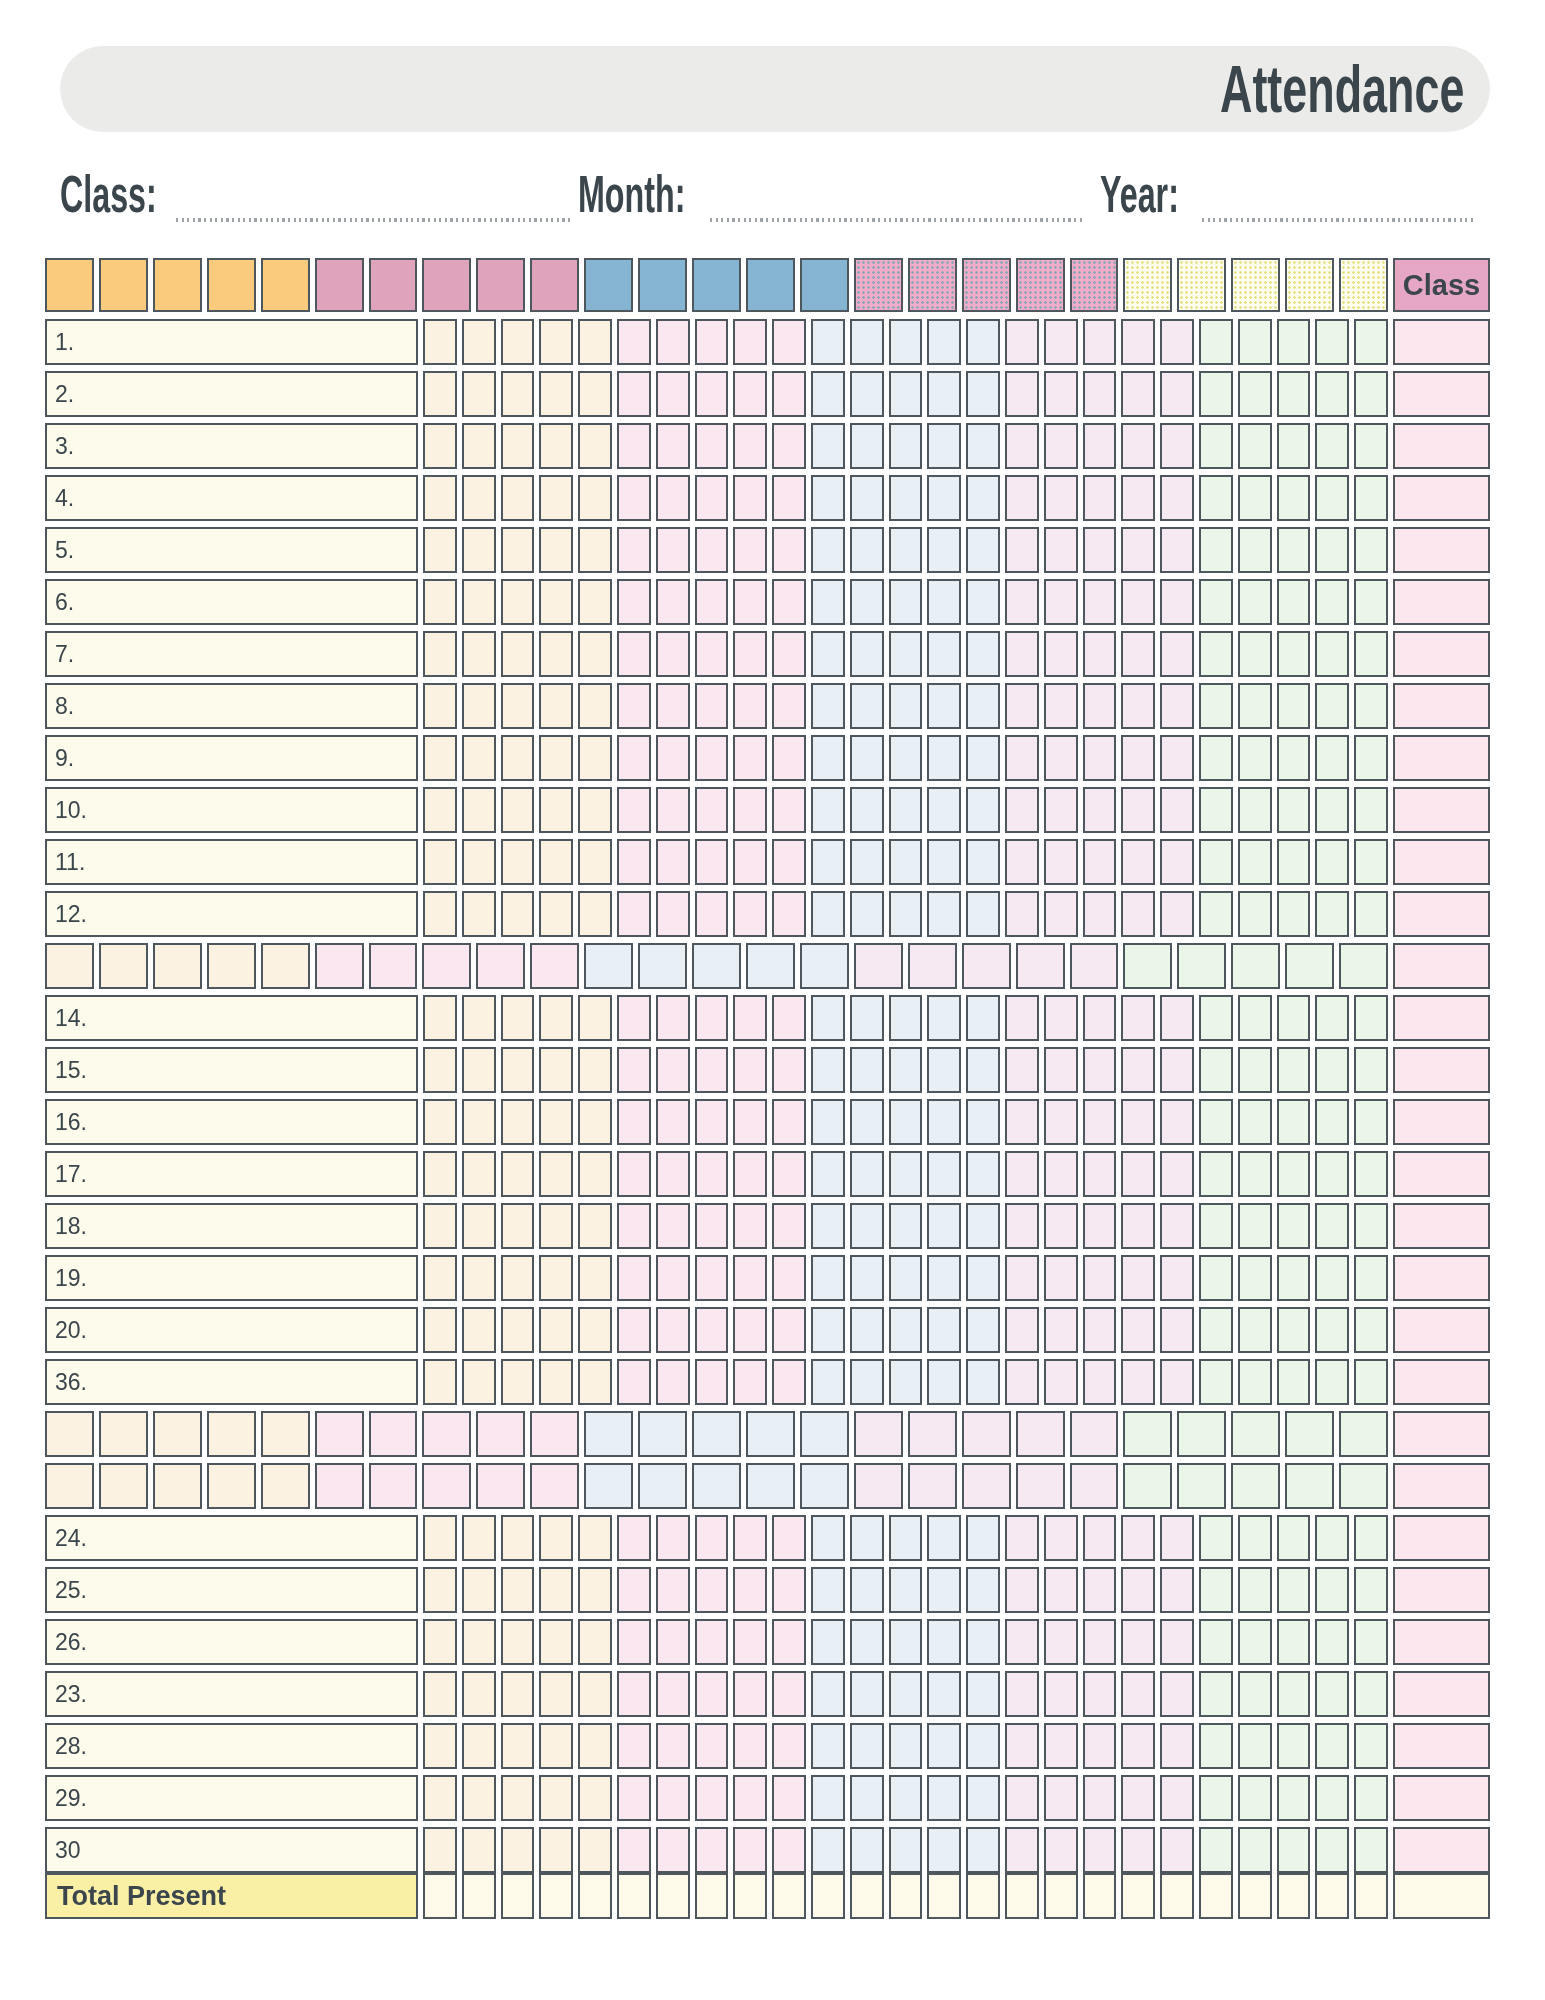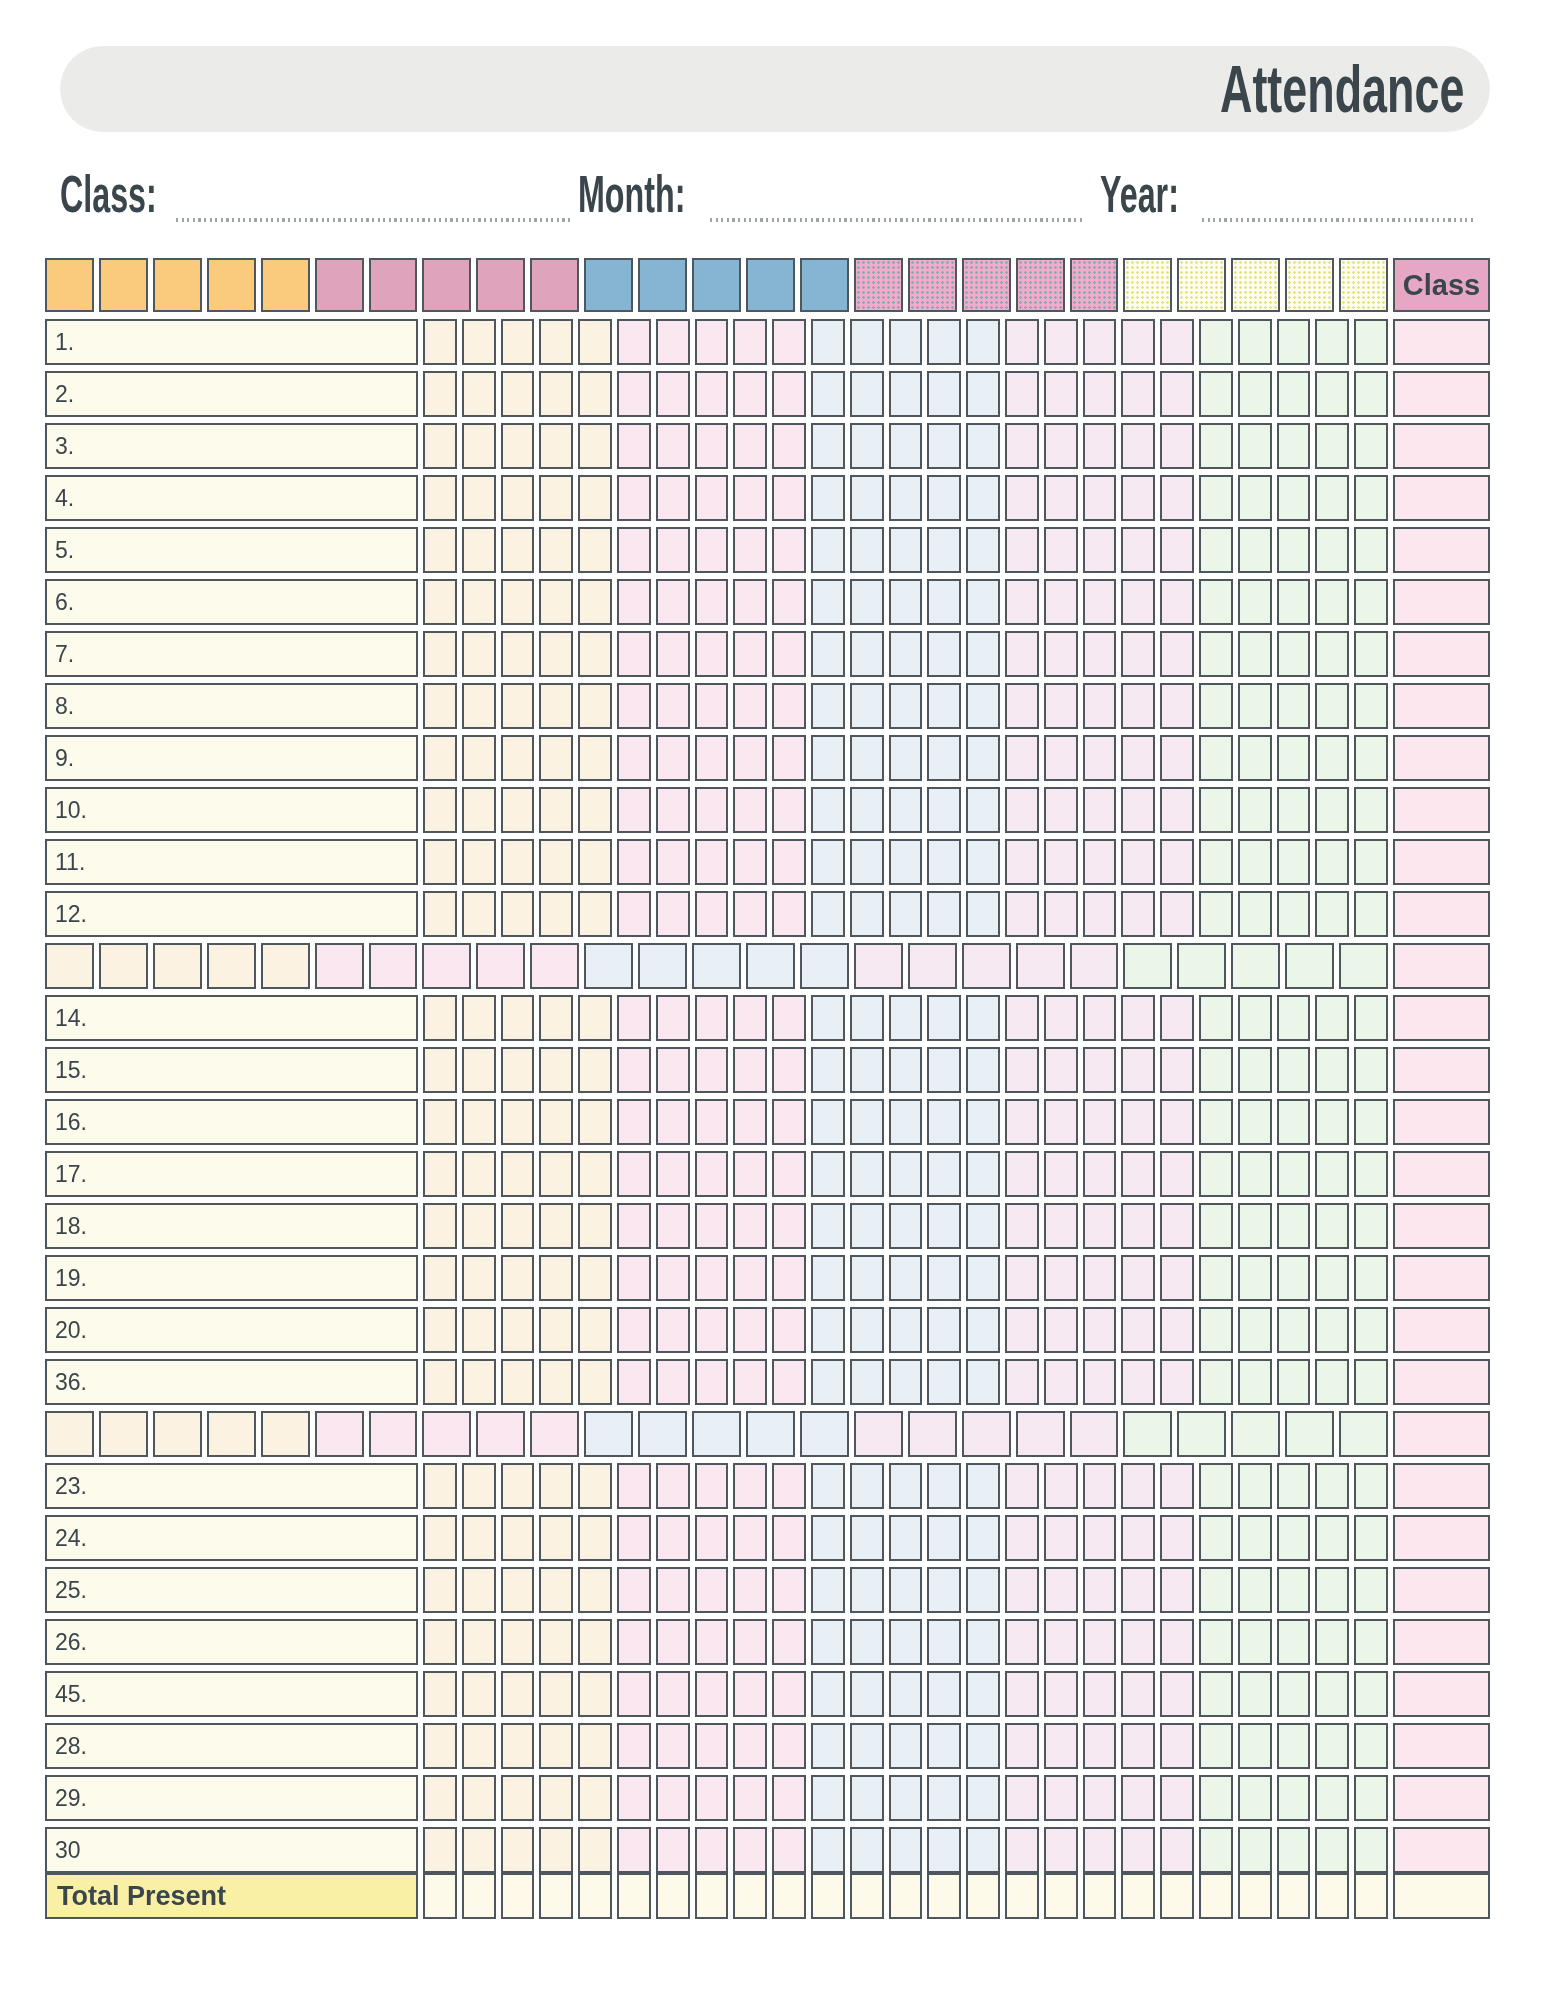--- a/index.html
+++ b/index.html
@@ -848,154 +848,151 @@
             <div class="cell day" style="background-color: rgb(246, 233, 242);"></div>
             <div class="cell day" style="background-color: rgb(233, 246, 232);"></div>
             <div class="cell day" style="background-color: rgb(233, 246, 232);"></div>
             <div class="cell day" style="background-color: rgb(233, 246, 232);"></div>
             <div class="cell day" style="background-color: rgb(233, 246, 232);"></div>
             <div class="cell day" style="background-color: rgb(233, 246, 232);"></div>
           </div>
           <div class="cell total-col total-body"></div>
         </div>
         <div class="brow">
+          <div class="day-wrap">
+            <div class="cell day" style="background-color: rgb(252, 242, 225);"></div>
+            <div class="cell day" style="background-color: rgb(252, 242, 225);"></div>
+            <div class="cell day" style="background-color: rgb(252, 242, 225);"></div>
+            <div class="cell day" style="background-color: rgb(252, 242, 225);"></div>
+            <div class="cell day" style="background-color: rgb(252, 242, 225);"></div>
+            <div class="cell day" style="background-color: rgb(250, 231, 240);"></div>
+            <div class="cell day" style="background-color: rgb(250, 231, 240);"></div>
+            <div class="cell day" style="background-color: rgb(250, 231, 240);"></div>
+            <div class="cell day" style="background-color: rgb(250, 231, 240);"></div>
+            <div class="cell day" style="background-color: rgb(250, 231, 240);"></div>
+            <div class="cell day" style="background-color: rgb(233, 240, 245);"></div>
+            <div class="cell day" style="background-color: rgb(233, 240, 245);"></div>
+            <div class="cell day" style="background-color: rgb(233, 240, 245);"></div>
+            <div class="cell day" style="background-color: rgb(233, 240, 245);"></div>
+            <div class="cell day" style="background-color: rgb(233, 240, 245);"></div>
+            <div class="cell day" style="background-color: rgb(246, 233, 242);"></div>
+            <div class="cell day" style="background-color: rgb(246, 233, 242);"></div>
+            <div class="cell day" style="background-color: rgb(246, 233, 242);"></div>
+            <div class="cell day" style="background-color: rgb(246, 233, 242);"></div>
+            <div class="cell day" style="background-color: rgb(246, 233, 242);"></div>
+            <div class="cell day" style="background-color: rgb(233, 246, 232);"></div>
+            <div class="cell day" style="background-color: rgb(233, 246, 232);"></div>
+            <div class="cell day" style="background-color: rgb(233, 246, 232);"></div>
+            <div class="cell day" style="background-color: rgb(233, 246, 232);"></div>
+            <div class="cell day" style="background-color: rgb(233, 246, 232);"></div>
+          </div>
+          <div class="cell total-col total-body"></div>
+        </div>
+        <div class="brow">
+          <div class="cell name-col name-body">
+            <span>24.</span>
+          </div>
+          <div class="day-wrap">
+            <div class="cell day" style="background-color: rgb(252, 242, 225);"></div>
+            <div class="cell day" style="background-color: rgb(252, 242, 225);"></div>
+            <div class="cell day" style="background-color: rgb(252, 242, 225);"></div>
+            <div class="cell day" style="background-color: rgb(252, 242, 225);"></div>
+            <div class="cell day" style="background-color: rgb(252, 242, 225);"></div>
+            <div class="cell day" style="background-color: rgb(250, 231, 240);"></div>
+            <div class="cell day" style="background-color: rgb(250, 231, 240);"></div>
+            <div class="cell day" style="background-color: rgb(250, 231, 240);"></div>
+            <div class="cell day" style="background-color: rgb(250, 231, 240);"></div>
+            <div class="cell day" style="background-color: rgb(250, 231, 240);"></div>
+            <div class="cell day" style="background-color: rgb(233, 240, 245);"></div>
+            <div class="cell day" style="background-color: rgb(233, 240, 245);"></div>
+            <div class="cell day" style="background-color: rgb(233, 240, 245);"></div>
+            <div class="cell day" style="background-color: rgb(233, 240, 245);"></div>
+            <div class="cell day" style="background-color: rgb(233, 240, 245);"></div>
+            <div class="cell day" style="background-color: rgb(246, 233, 242);"></div>
+            <div class="cell day" style="background-color: rgb(246, 233, 242);"></div>
+            <div class="cell day" style="background-color: rgb(246, 233, 242);"></div>
+            <div class="cell day" style="background-color: rgb(246, 233, 242);"></div>
+            <div class="cell day" style="background-color: rgb(246, 233, 242);"></div>
+            <div class="cell day" style="background-color: rgb(233, 246, 232);"></div>
+            <div class="cell day" style="background-color: rgb(233, 246, 232);"></div>
+            <div class="cell day" style="background-color: rgb(233, 246, 232);"></div>
+            <div class="cell day" style="background-color: rgb(233, 246, 232);"></div>
+            <div class="cell day" style="background-color: rgb(233, 246, 232);"></div>
+          </div>
+          <div class="cell total-col total-body"></div>
+        </div>
+        <div class="brow">
+          <div class="cell name-col name-body">
+            <span>25.</span>
+          </div>
+          <div class="day-wrap">
+            <div class="cell day" style="background-color: rgb(252, 242, 225);"></div>
+            <div class="cell day" style="background-color: rgb(252, 242, 225);"></div>
+            <div class="cell day" style="background-color: rgb(252, 242, 225);"></div>
+            <div class="cell day" style="background-color: rgb(252, 242, 225);"></div>
+            <div class="cell day" style="background-color: rgb(252, 242, 225);"></div>
+            <div class="cell day" style="background-color: rgb(250, 231, 240);"></div>
+            <div class="cell day" style="background-color: rgb(250, 231, 240);"></div>
+            <div class="cell day" style="background-color: rgb(250, 231, 240);"></div>
+            <div class="cell day" style="background-color: rgb(250, 231, 240);"></div>
+            <div class="cell day" style="background-color: rgb(250, 231, 240);"></div>
+            <div class="cell day" style="background-color: rgb(233, 240, 245);"></div>
+            <div class="cell day" style="background-color: rgb(233, 240, 245);"></div>
+            <div class="cell day" style="background-color: rgb(233, 240, 245);"></div>
+            <div class="cell day" style="background-color: rgb(233, 240, 245);"></div>
+            <div class="cell day" style="background-color: rgb(233, 240, 245);"></div>
+            <div class="cell day" style="background-color: rgb(246, 233, 242);"></div>
+            <div class="cell day" style="background-color: rgb(246, 233, 242);"></div>
+            <div class="cell day" style="background-color: rgb(246, 233, 242);"></div>
+            <div class="cell day" style="background-color: rgb(246, 233, 242);"></div>
+            <div class="cell day" style="background-color: rgb(246, 233, 242);"></div>
+            <div class="cell day" style="background-color: rgb(233, 246, 232);"></div>
+            <div class="cell day" style="background-color: rgb(233, 246, 232);"></div>
+            <div class="cell day" style="background-color: rgb(233, 246, 232);"></div>
+            <div class="cell day" style="background-color: rgb(233, 246, 232);"></div>
+            <div class="cell day" style="background-color: rgb(233, 246, 232);"></div>
+          </div>
+          <div class="cell total-col total-body"></div>
+        </div>
+        <div class="brow">
+          <div class="cell name-col name-body">
+            <span>26.</span>
+          </div>
+          <div class="day-wrap">
+            <div class="cell day" style="background-color: rgb(252, 242, 225);"></div>
+            <div class="cell day" style="background-color: rgb(252, 242, 225);"></div>
+            <div class="cell day" style="background-color: rgb(252, 242, 225);"></div>
+            <div class="cell day" style="background-color: rgb(252, 242, 225);"></div>
+            <div class="cell day" style="background-color: rgb(252, 242, 225);"></div>
+            <div class="cell day" style="background-color: rgb(250, 231, 240);"></div>
+            <div class="cell day" style="background-color: rgb(250, 231, 240);"></div>
+            <div class="cell day" style="background-color: rgb(250, 231, 240);"></div>
+            <div class="cell day" style="background-color: rgb(250, 231, 240);"></div>
+            <div class="cell day" style="background-color: rgb(250, 231, 240);"></div>
+            <div class="cell day" style="background-color: rgb(233, 240, 245);"></div>
+            <div class="cell day" style="background-color: rgb(233, 240, 245);"></div>
+            <div class="cell day" style="background-color: rgb(233, 240, 245);"></div>
+            <div class="cell day" style="background-color: rgb(233, 240, 245);"></div>
+            <div class="cell day" style="background-color: rgb(233, 240, 245);"></div>
+            <div class="cell day" style="background-color: rgb(246, 233, 242);"></div>
+            <div class="cell day" style="background-color: rgb(246, 233, 242);"></div>
+            <div class="cell day" style="background-color: rgb(246, 233, 242);"></div>
+            <div class="cell day" style="background-color: rgb(246, 233, 242);"></div>
+            <div class="cell day" style="background-color: rgb(246, 233, 242);"></div>
+            <div class="cell day" style="background-color: rgb(233, 246, 232);"></div>
+            <div class="cell day" style="background-color: rgb(233, 246, 232);"></div>
+            <div class="cell day" style="background-color: rgb(233, 246, 232);"></div>
+            <div class="cell day" style="background-color: rgb(233, 246, 232);"></div>
+            <div class="cell day" style="background-color: rgb(233, 246, 232);"></div>
+          </div>
+          <div class="cell total-col total-body"></div>
+        </div>
+        <div class="brow">
           <div class="cell name-col name-body">
             <span>23.</span>
-          </div>
-          <div class="day-wrap">
-            <div class="cell day" style="background-color: rgb(252, 242, 225);"></div>
-            <div class="cell day" style="background-color: rgb(252, 242, 225);"></div>
-            <div class="cell day" style="background-color: rgb(252, 242, 225);"></div>
-            <div class="cell day" style="background-color: rgb(252, 242, 225);"></div>
-            <div class="cell day" style="background-color: rgb(252, 242, 225);"></div>
-            <div class="cell day" style="background-color: rgb(250, 231, 240);"></div>
-            <div class="cell day" style="background-color: rgb(250, 231, 240);"></div>
-            <div class="cell day" style="background-color: rgb(250, 231, 240);"></div>
-            <div class="cell day" style="background-color: rgb(250, 231, 240);"></div>
-            <div class="cell day" style="background-color: rgb(250, 231, 240);"></div>
-            <div class="cell day" style="background-color: rgb(233, 240, 245);"></div>
-            <div class="cell day" style="background-color: rgb(233, 240, 245);"></div>
-            <div class="cell day" style="background-color: rgb(233, 240, 245);"></div>
-            <div class="cell day" style="background-color: rgb(233, 240, 245);"></div>
-            <div class="cell day" style="background-color: rgb(233, 240, 245);"></div>
-            <div class="cell day" style="background-color: rgb(246, 233, 242);"></div>
-            <div class="cell day" style="background-color: rgb(246, 233, 242);"></div>
-            <div class="cell day" style="background-color: rgb(246, 233, 242);"></div>
-            <div class="cell day" style="background-color: rgb(246, 233, 242);"></div>
-            <div class="cell day" style="background-color: rgb(246, 233, 242);"></div>
-            <div class="cell day" style="background-color: rgb(233, 246, 232);"></div>
-            <div class="cell day" style="background-color: rgb(233, 246, 232);"></div>
-            <div class="cell day" style="background-color: rgb(233, 246, 232);"></div>
-            <div class="cell day" style="background-color: rgb(233, 246, 232);"></div>
-            <div class="cell day" style="background-color: rgb(233, 246, 232);"></div>
-          </div>
-          <div class="cell total-col total-body"></div>
-        </div>
-        <div class="brow">
-          <div class="cell name-col name-body">
-            <span>24.</span>
-          </div>
-          <div class="day-wrap">
-            <div class="cell day" style="background-color: rgb(252, 242, 225);"></div>
-            <div class="cell day" style="background-color: rgb(252, 242, 225);"></div>
-            <div class="cell day" style="background-color: rgb(252, 242, 225);"></div>
-            <div class="cell day" style="background-color: rgb(252, 242, 225);"></div>
-            <div class="cell day" style="background-color: rgb(252, 242, 225);"></div>
-            <div class="cell day" style="background-color: rgb(250, 231, 240);"></div>
-            <div class="cell day" style="background-color: rgb(250, 231, 240);"></div>
-            <div class="cell day" style="background-color: rgb(250, 231, 240);"></div>
-            <div class="cell day" style="background-color: rgb(250, 231, 240);"></div>
-            <div class="cell day" style="background-color: rgb(250, 231, 240);"></div>
-            <div class="cell day" style="background-color: rgb(233, 240, 245);"></div>
-            <div class="cell day" style="background-color: rgb(233, 240, 245);"></div>
-            <div class="cell day" style="background-color: rgb(233, 240, 245);"></div>
-            <div class="cell day" style="background-color: rgb(233, 240, 245);"></div>
-            <div class="cell day" style="background-color: rgb(233, 240, 245);"></div>
-            <div class="cell day" style="background-color: rgb(246, 233, 242);"></div>
-            <div class="cell day" style="background-color: rgb(246, 233, 242);"></div>
-            <div class="cell day" style="background-color: rgb(246, 233, 242);"></div>
-            <div class="cell day" style="background-color: rgb(246, 233, 242);"></div>
-            <div class="cell day" style="background-color: rgb(246, 233, 242);"></div>
-            <div class="cell day" style="background-color: rgb(233, 246, 232);"></div>
-            <div class="cell day" style="background-color: rgb(233, 246, 232);"></div>
-            <div class="cell day" style="background-color: rgb(233, 246, 232);"></div>
-            <div class="cell day" style="background-color: rgb(233, 246, 232);"></div>
-            <div class="cell day" style="background-color: rgb(233, 246, 232);"></div>
-          </div>
-          <div class="cell total-col total-body"></div>
-        </div>
-        <div class="brow">
-          <div class="cell name-col name-body">
-            <span>25.</span>
-          </div>
-          <div class="day-wrap">
-            <div class="cell day" style="background-color: rgb(252, 242, 225);"></div>
-            <div class="cell day" style="background-color: rgb(252, 242, 225);"></div>
-            <div class="cell day" style="background-color: rgb(252, 242, 225);"></div>
-            <div class="cell day" style="background-color: rgb(252, 242, 225);"></div>
-            <div class="cell day" style="background-color: rgb(252, 242, 225);"></div>
-            <div class="cell day" style="background-color: rgb(250, 231, 240);"></div>
-            <div class="cell day" style="background-color: rgb(250, 231, 240);"></div>
-            <div class="cell day" style="background-color: rgb(250, 231, 240);"></div>
-            <div class="cell day" style="background-color: rgb(250, 231, 240);"></div>
-            <div class="cell day" style="background-color: rgb(250, 231, 240);"></div>
-            <div class="cell day" style="background-color: rgb(233, 240, 245);"></div>
-            <div class="cell day" style="background-color: rgb(233, 240, 245);"></div>
-            <div class="cell day" style="background-color: rgb(233, 240, 245);"></div>
-            <div class="cell day" style="background-color: rgb(233, 240, 245);"></div>
-            <div class="cell day" style="background-color: rgb(233, 240, 245);"></div>
-            <div class="cell day" style="background-color: rgb(246, 233, 242);"></div>
-            <div class="cell day" style="background-color: rgb(246, 233, 242);"></div>
-            <div class="cell day" style="background-color: rgb(246, 233, 242);"></div>
-            <div class="cell day" style="background-color: rgb(246, 233, 242);"></div>
-            <div class="cell day" style="background-color: rgb(246, 233, 242);"></div>
-            <div class="cell day" style="background-color: rgb(233, 246, 232);"></div>
-            <div class="cell day" style="background-color: rgb(233, 246, 232);"></div>
-            <div class="cell day" style="background-color: rgb(233, 246, 232);"></div>
-            <div class="cell day" style="background-color: rgb(233, 246, 232);"></div>
-            <div class="cell day" style="background-color: rgb(233, 246, 232);"></div>
-          </div>
-          <div class="cell total-col total-body"></div>
-        </div>
-        <div class="brow">
-          <div class="cell name-col name-body">
-            <span>26.</span>
-          </div>
-          <div class="day-wrap">
-            <div class="cell day" style="background-color: rgb(252, 242, 225);"></div>
-            <div class="cell day" style="background-color: rgb(252, 242, 225);"></div>
-            <div class="cell day" style="background-color: rgb(252, 242, 225);"></div>
-            <div class="cell day" style="background-color: rgb(252, 242, 225);"></div>
-            <div class="cell day" style="background-color: rgb(252, 242, 225);"></div>
-            <div class="cell day" style="background-color: rgb(250, 231, 240);"></div>
-            <div class="cell day" style="background-color: rgb(250, 231, 240);"></div>
-            <div class="cell day" style="background-color: rgb(250, 231, 240);"></div>
-            <div class="cell day" style="background-color: rgb(250, 231, 240);"></div>
-            <div class="cell day" style="background-color: rgb(250, 231, 240);"></div>
-            <div class="cell day" style="background-color: rgb(233, 240, 245);"></div>
-            <div class="cell day" style="background-color: rgb(233, 240, 245);"></div>
-            <div class="cell day" style="background-color: rgb(233, 240, 245);"></div>
-            <div class="cell day" style="background-color: rgb(233, 240, 245);"></div>
-            <div class="cell day" style="background-color: rgb(233, 240, 245);"></div>
-            <div class="cell day" style="background-color: rgb(246, 233, 242);"></div>
-            <div class="cell day" style="background-color: rgb(246, 233, 242);"></div>
-            <div class="cell day" style="background-color: rgb(246, 233, 242);"></div>
-            <div class="cell day" style="background-color: rgb(246, 233, 242);"></div>
-            <div class="cell day" style="background-color: rgb(246, 233, 242);"></div>
-            <div class="cell day" style="background-color: rgb(233, 246, 232);"></div>
-            <div class="cell day" style="background-color: rgb(233, 246, 232);"></div>
-            <div class="cell day" style="background-color: rgb(233, 246, 232);"></div>
-            <div class="cell day" style="background-color: rgb(233, 246, 232);"></div>
-            <div class="cell day" style="background-color: rgb(233, 246, 232);"></div>
-          </div>
-          <div class="cell total-col total-body"></div>
-        </div>
-        <div class="brow">
-          <div class="cell name-col name-body">
-            <span>45.</span>
           </div>
           <div class="day-wrap">
             <div class="cell day" style="background-color: rgb(252, 242, 225);"></div>
             <div class="cell day" style="background-color: rgb(252, 242, 225);"></div>
             <div class="cell day" style="background-color: rgb(252, 242, 225);"></div>
             <div class="cell day" style="background-color: rgb(252, 242, 225);"></div>
             <div class="cell day" style="background-color: rgb(252, 242, 225);"></div>
             <div class="cell day" style="background-color: rgb(250, 231, 240);"></div>
             <div class="cell day" style="background-color: rgb(250, 231, 240);"></div>
             <div class="cell day" style="background-color: rgb(250, 231, 240);"></div>

